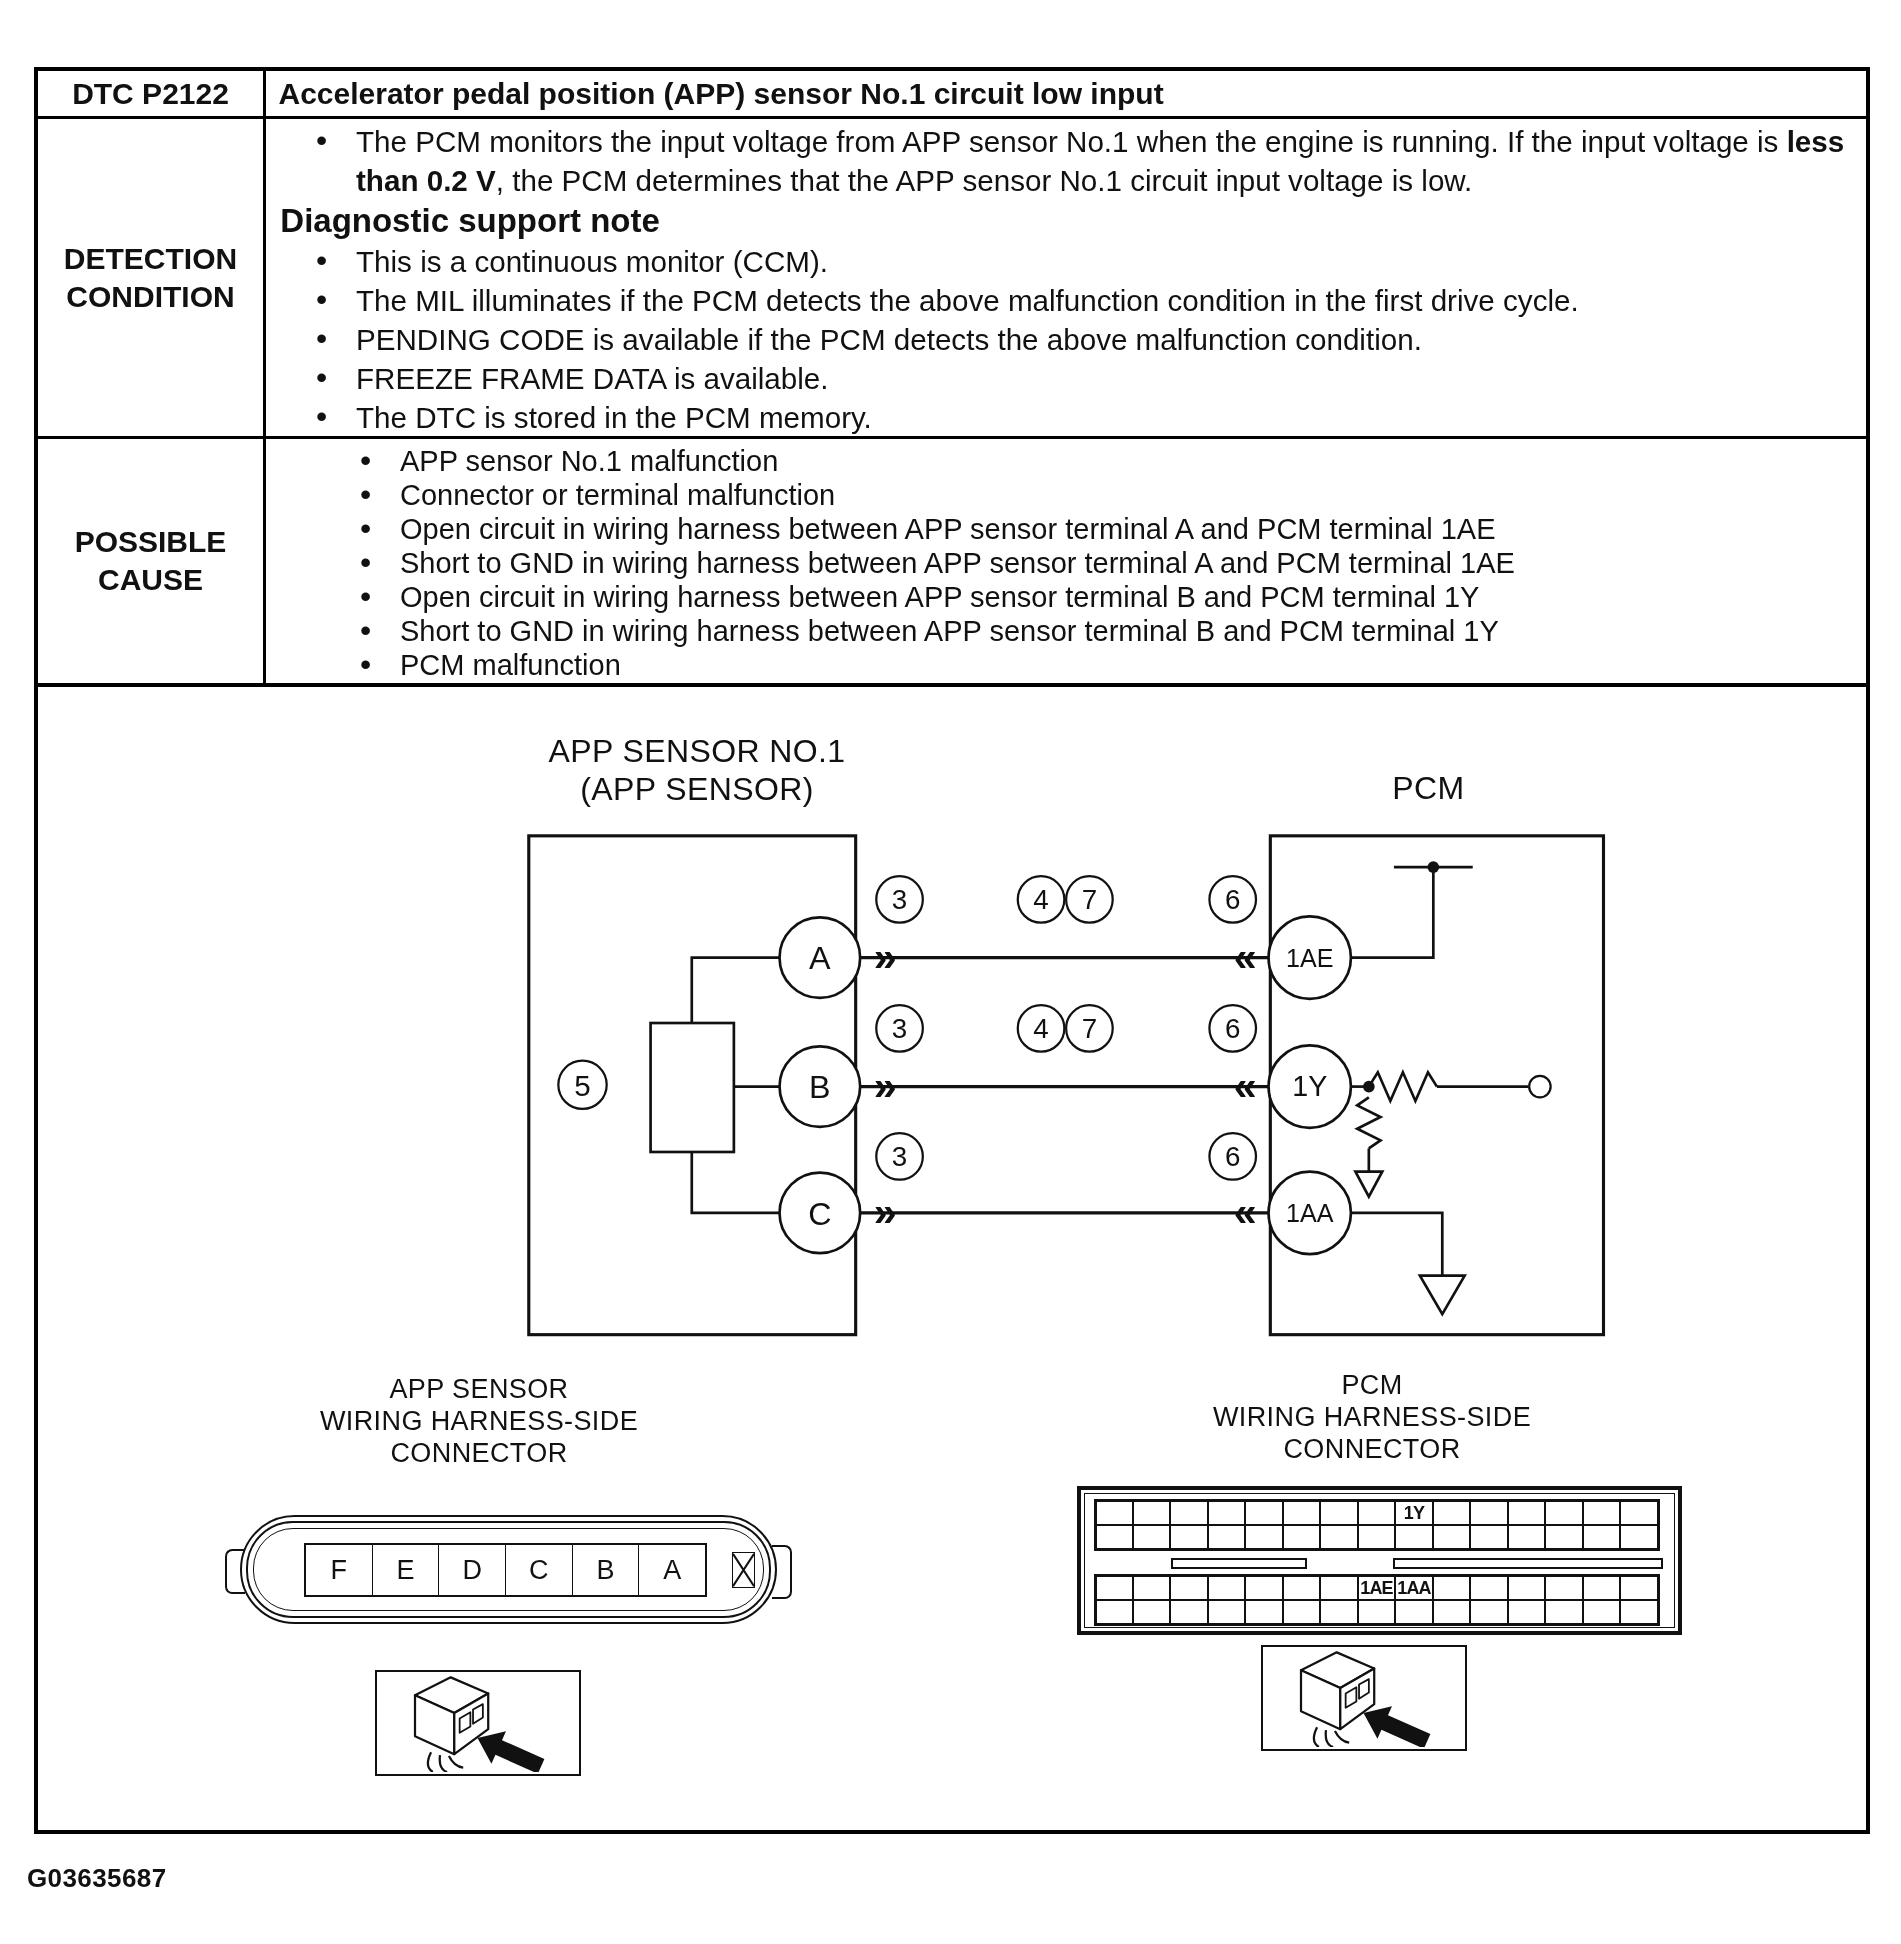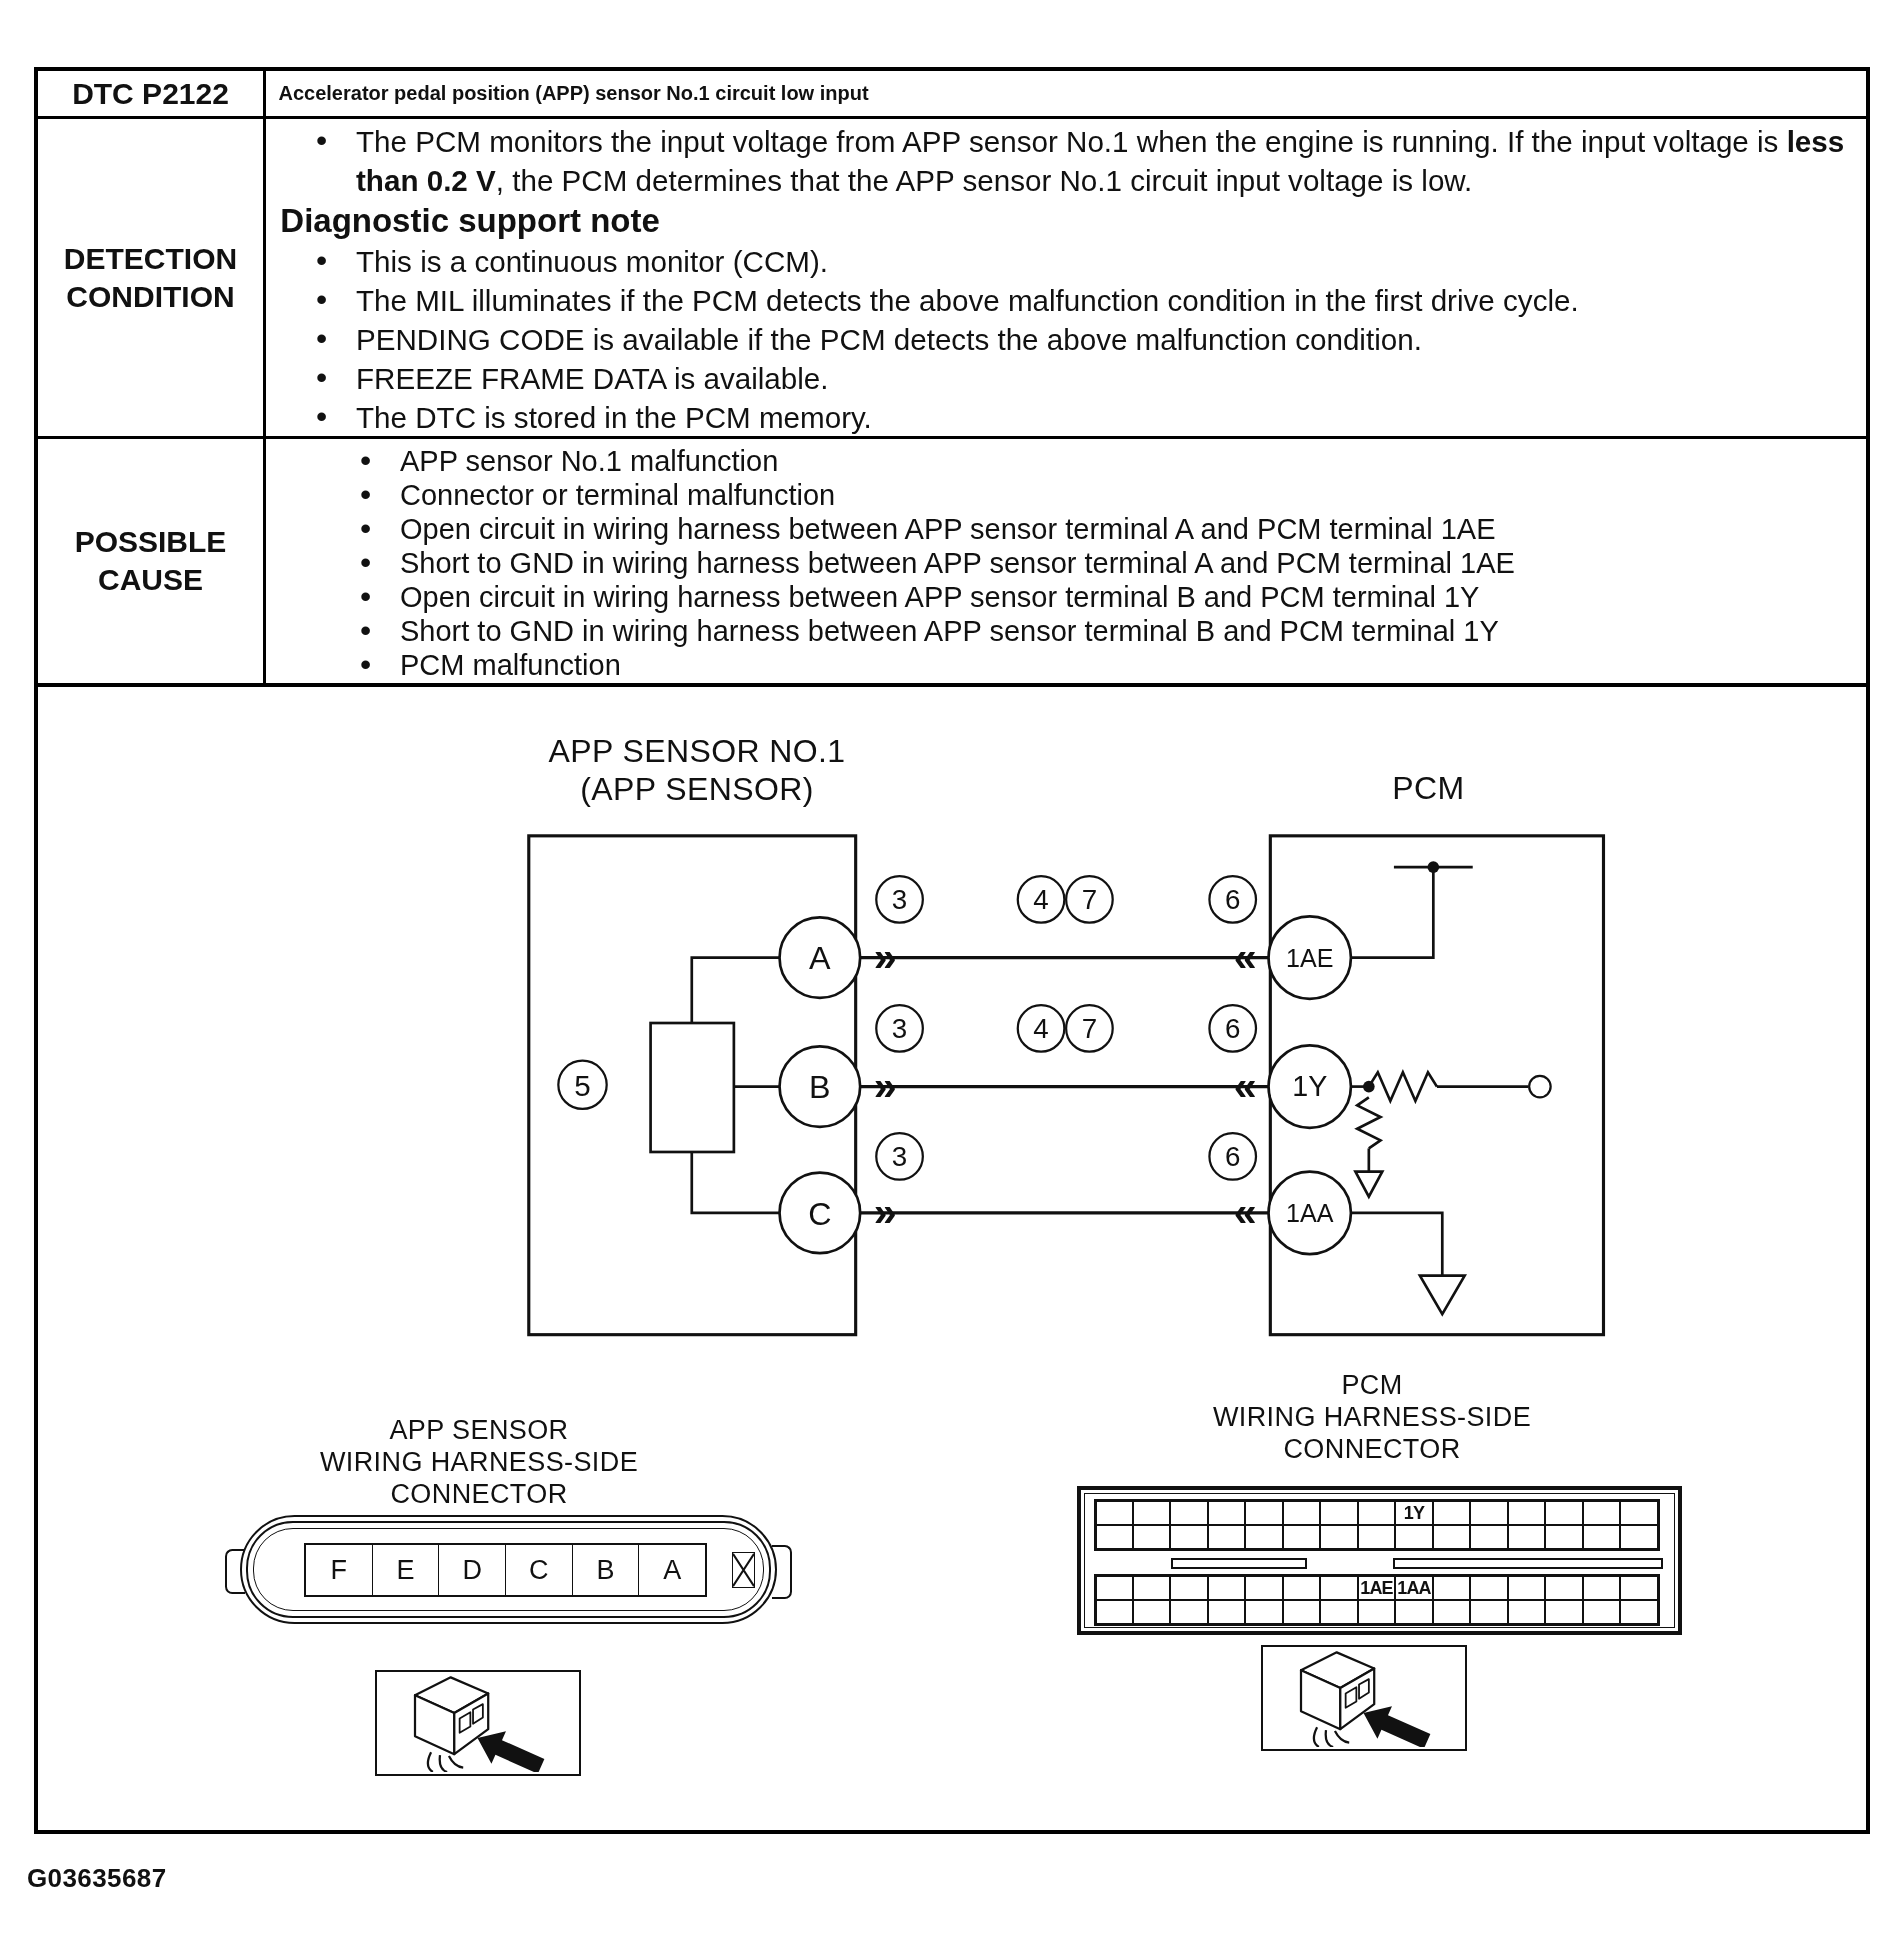--- a/index.html
+++ b/index.html
@@ -16,36 +16,36 @@
   .trow { display:flex; border-bottom:3.6px solid #000; flex:none; box-sizing:border-box; }
   .r1 { height:48px; }
   .r2 { height:320px; }
   .r3 { height:248px; border-bottom-width:4.5px; }
   .c1 {
     width:228px; flex:none; border-right:3.6px solid #000; box-sizing:border-box;
     display:flex; align-items:center; justify-content:center; text-align:center;
     font-weight:bold; font-size:30px; line-height:38px; padding:0 7.2px;
   }
   .c2 { flex:1; min-width:0; box-sizing:border-box; }
-  .r1 .c2 { display:flex; align-items:center; font-weight:bold; font-size:20px; padding-left:12.5px; }
+  .r1 .c2 { display:flex; align-items:center; font-weight:bold; font-size:30px; padding-left:12.5px; }
   .r2 .c2 { padding-top:2.7px; }
   .r3 .c2 { padding-top:4.5px;margin-left:44px; }
   .bli { position:relative; padding-left:90px; padding-right:14.3px; font-size:29.6px; line-height:39px; }
   .bli::before { content:"•"; position:absolute; left:50px; top:-0.9px; font-size:32px; }
   .r3 .bli { font-size:29px; line-height:34px; }
   .subhead { font-size:33px; font-weight:bold; padding-left:14.3px; line-height:42px; }
 
   .diagram { position:relative; flex:1; overflow:hidden; }
   .wire-svg { position:absolute; left:0; top:0; }
 
   .dlabel { position:absolute; text-align:center; font-size:32px; line-height:38px; letter-spacing:0.4px; }
   #sensor-label { left:480px; top:45px; width:358px; }
   #pcm-label-top { left:1301px; top:82px; width:179px; }
   .conn-label { position:absolute; text-align:center; font-size:27px; line-height:32px; letter-spacing:0.4px; }
-  #app-conn-label { left:244px; top:727px; width:394px; }
+  #app-conn-label { left:244px; top:686px; width:394px; }
   #pcm-conn-label { left:1137px; top:682px; width:394px; }
 
   
   #app-conn { position:absolute; left:202px; top:828px; width:537px; height:109px; }
   .pill1 { position:absolute; inset:0; border:2.7px solid #111; border-radius:55px; }
   .pill2 { position:absolute; inset:6.3px; border:2.7px solid #111; border-radius:47px; }
   .pill3 { position:absolute; inset:13.4px; border:1.8px solid #111; border-radius:40px; }
   .tabL { position:absolute; left:-15px; top:34px; width:18px; height:41px;
           border:2.7px solid #111; border-right:none; border-radius:7.2px 0 0 7.2px; }
   .tabR { position:absolute; right:-15px; top:29.6px; width:18px; height:50px;

